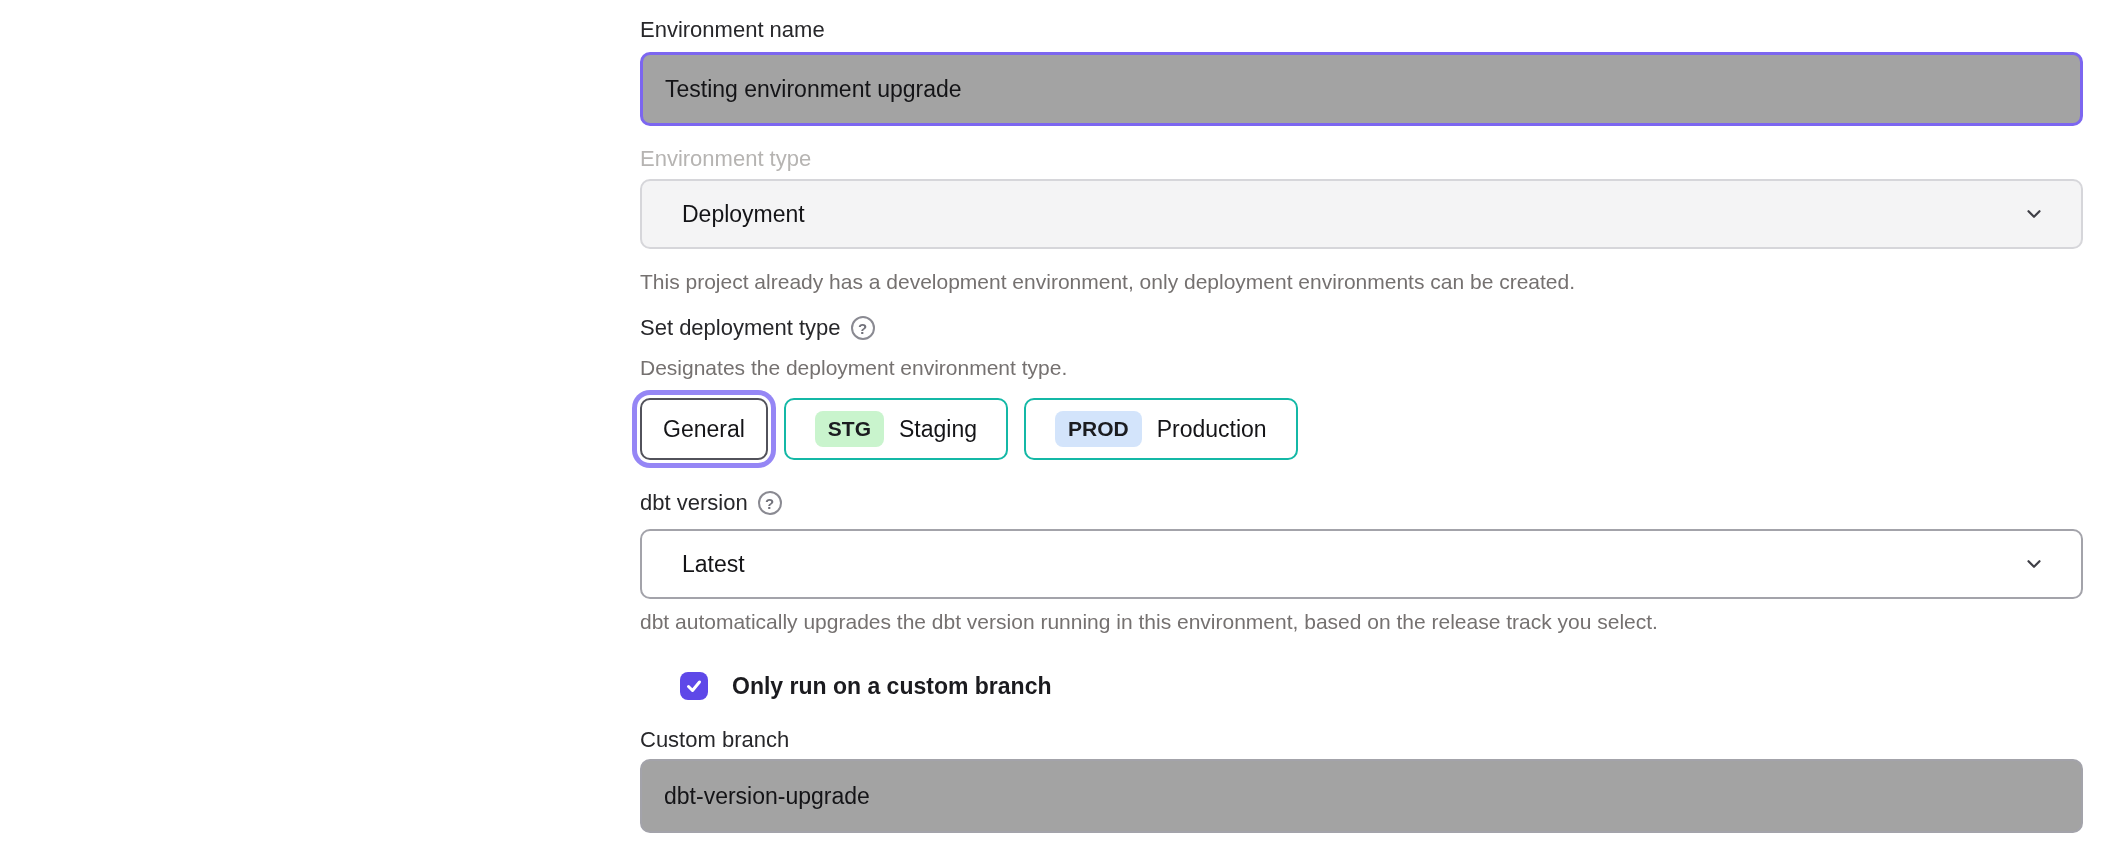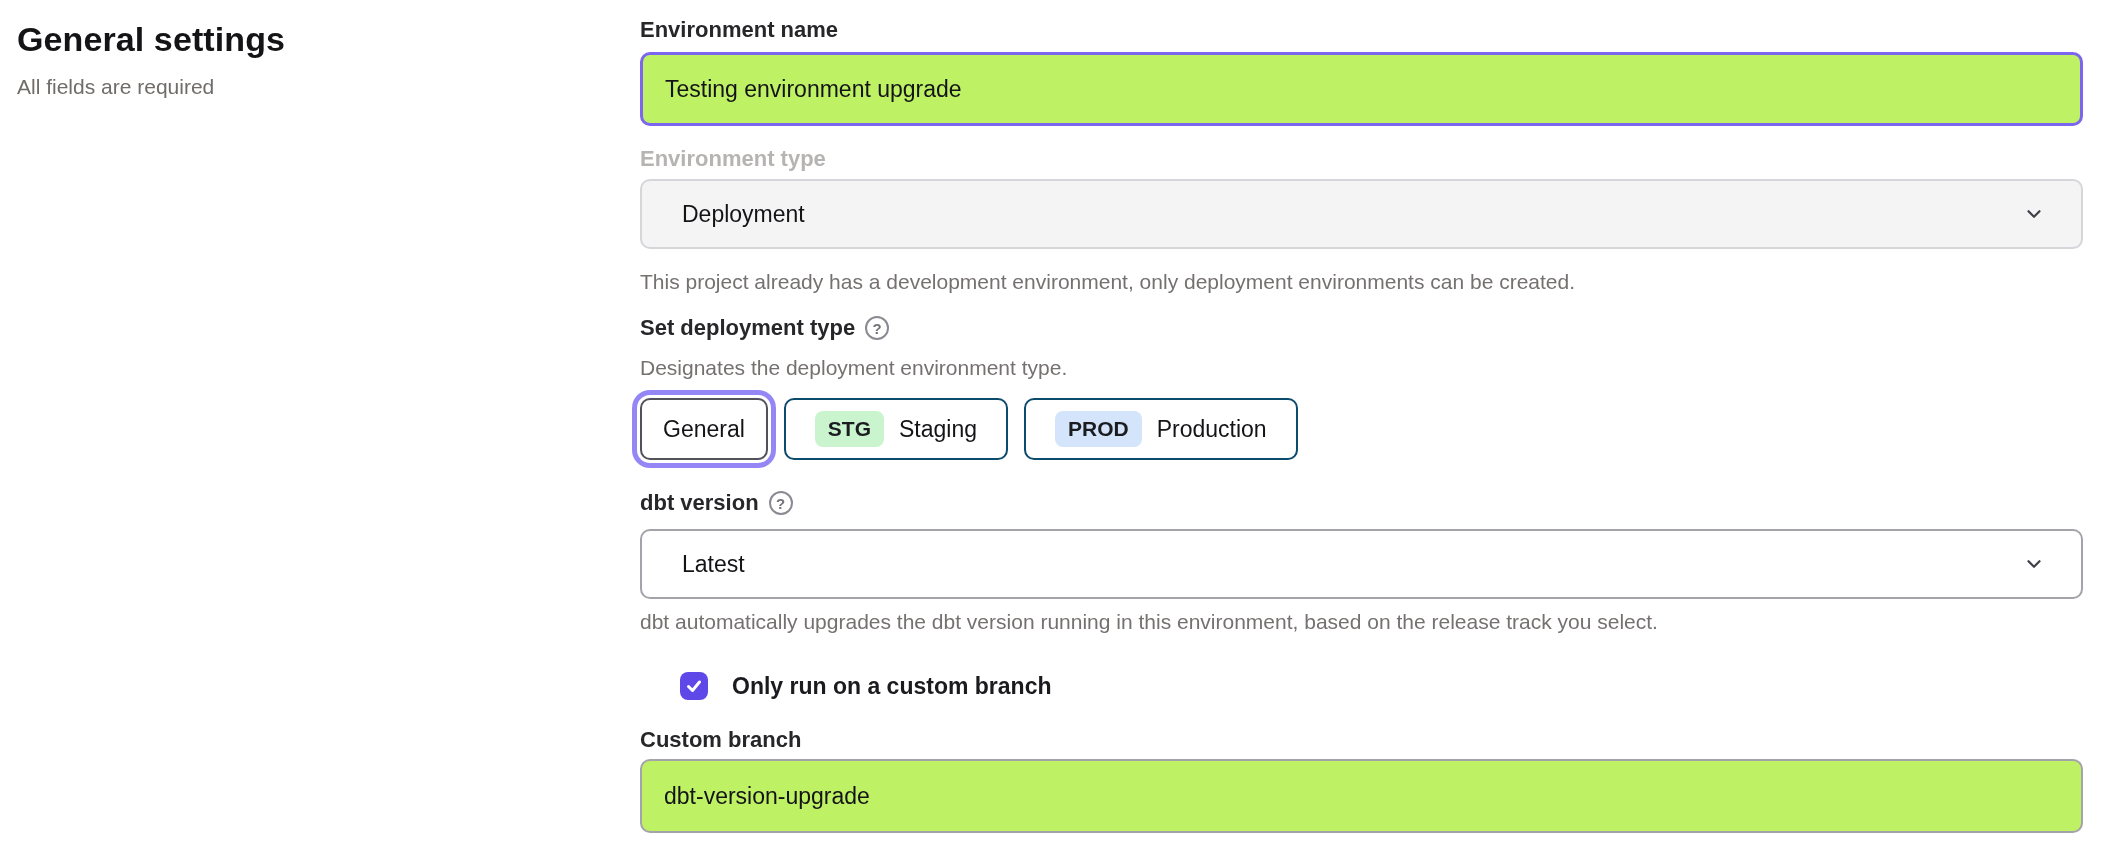--- a/index.html
+++ b/index.html
@@ -18,38 +18,38 @@
   .page-title { font-size: 34px; font-weight: 700; color: #141417; letter-spacing: 0.1px; }
   .page-subtitle { margin-top: 16px; font-size: 21px; color: #6f6c6a; }
 
   
   .form-col { position: absolute; left: 640px; width: 1443px; top: 0; height: 864px; }
   .field { position: absolute; left: 0; right: 0; }
 
   .field-label {
     display: block;
     font-size: 22px;
-    font-weight: 700;
+    font-weight: 400;
     color: #27272a;
     line-height: 26px;
   }
   .field-label.disabled { color: #b6b4b2; }
 
   .helper {
     font-size: 21px;
     color: #757170;
     line-height: 26px;
   }
 
   .text-input {
     width: 100%;
     height: 74px;
     border: 2px solid #a3a3aa;
     border-radius: 10px;
-    background: #bef264;
+    background: #a3a3a3;
     padding: 0 22px;
     font-family: "Liberation Sans", sans-serif;
     font-size: 23px;
     color: #141417;
     outline: none;
   }
   .text-input.focused { border: 3px solid #7c66f0; }
 
   .select {
     position: relative;
@@ -84,21 +84,21 @@
     font-size: 15px;
     font-weight: 700;
     color: #71717a;
     flex: 0 0 auto;
   }
 
   .btn-row { display: flex; gap: 16px; margin-top: 17px; }
   .seg-btn {
     height: 62px;
     background: #ffffff;
-    border: 2px solid #0c4a6e;
+    border: 2px solid #14b8a6;
     border-radius: 10px;
     display: inline-flex;
     align-items: center;
     gap: 15px;
     padding: 0 29px;
     font-family: "Liberation Sans", sans-serif;
     font-size: 23px;
     color: #141417;
     cursor: pointer;
   }
@@ -145,24 +145,20 @@
   #f-version .helper { margin-top: 10px; }
   #f-checkbox { top: 672px; }
   #f-branch   { top: 727px; }
   #f-branch .text-input { margin-top: 6px; }
 </style>
 </head>
 <body>
 
 <div class="page">
 
-  <div class="left-col">
-    <div class="page-title">General settings</div>
-    <div class="page-subtitle">All fields are required</div>
-  </div>
 
   <div class="form-col">
 
     <div class="field" id="f-name">
       <label class="field-label">Environment name</label>
       <input class="text-input focused" type="text" value="Testing environment upgrade" style="">
     </div>
 
     <div class="field" id="f-type">
       <label class="field-label disabled">Environment type</label>

